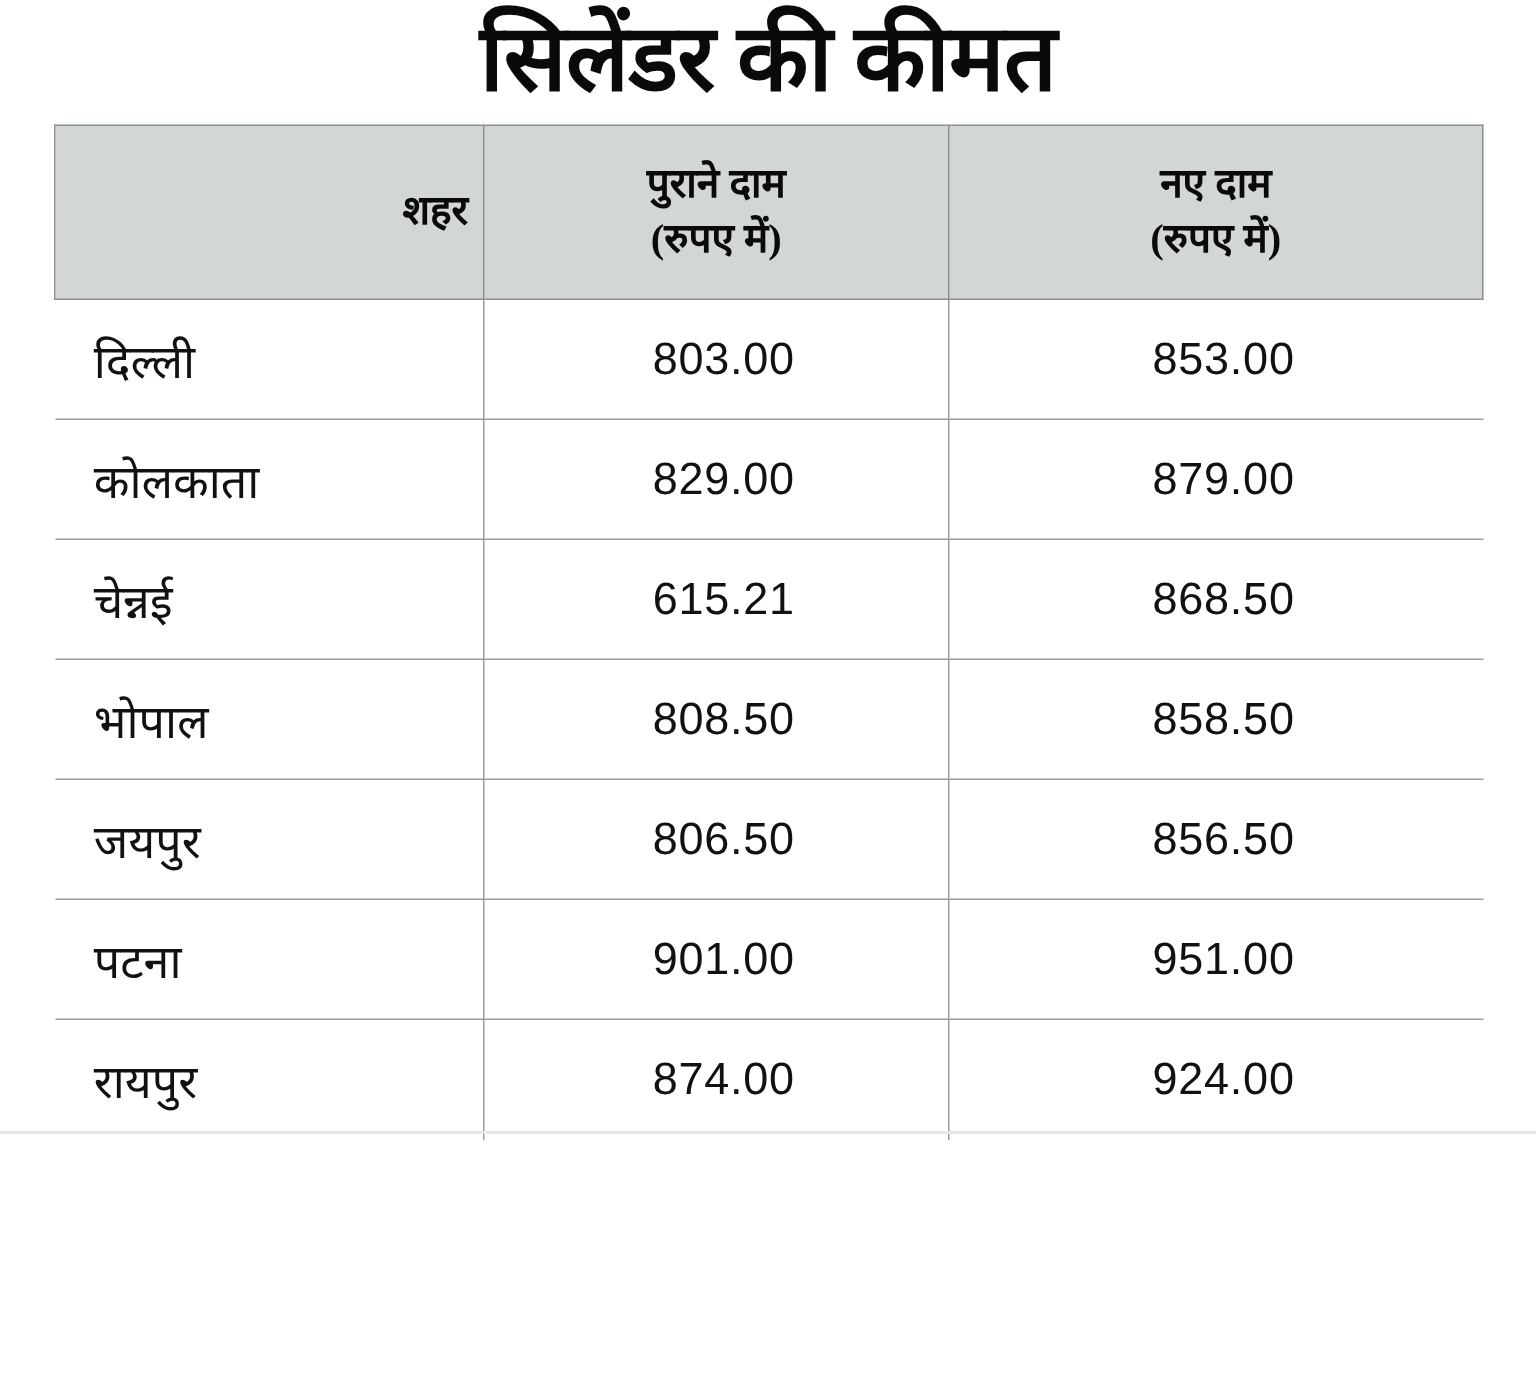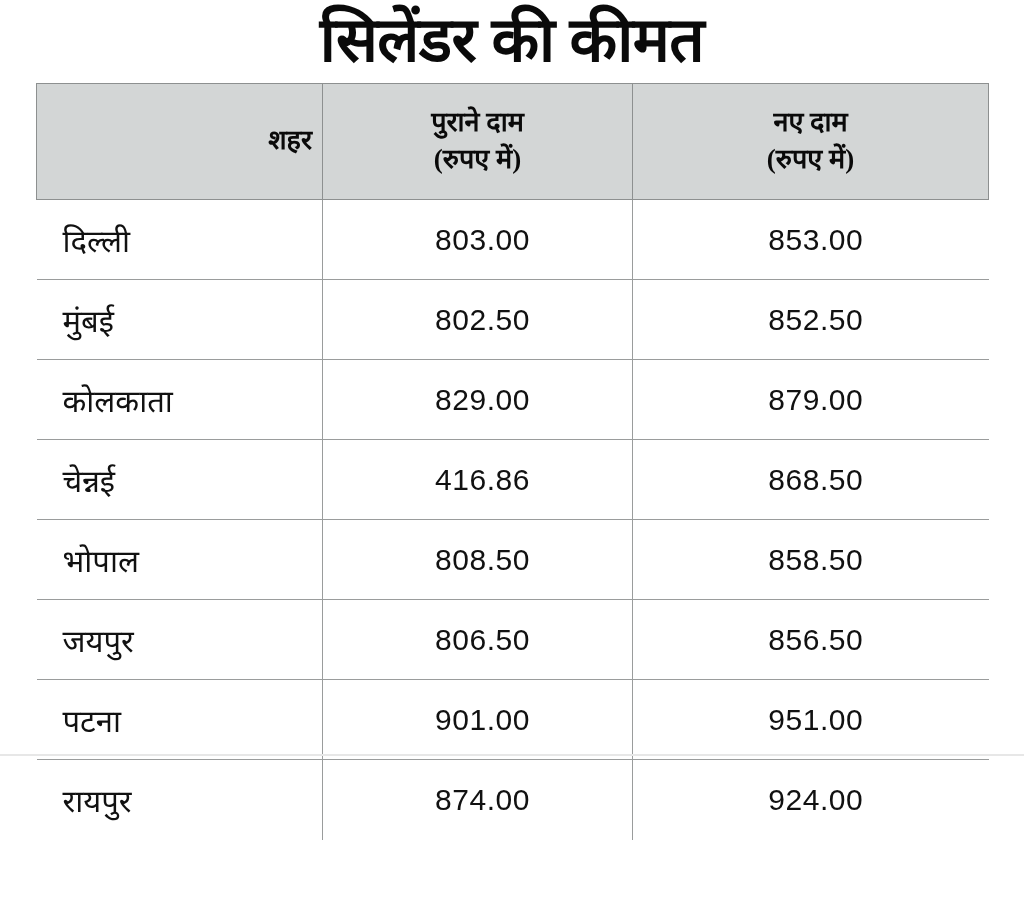--- a/index.html
+++ b/index.html
@@ -134,32 +134,27 @@
           </th>
         </tr>
       </thead>
       <tbody>
         <tr>
           <td class="city">दिल्ली</td>
           <td class="num old">803.00</td>
           <td class="num new">853.00</td>
         </tr>
         <tr>
-          <td class="city">मुंबई</td>
-          <td class="num old">802.50</td>
-          <td class="num new">852.50</td>
-        </tr>
-        <tr>
           <td class="city">कोलकाता</td>
           <td class="num old">829.00</td>
           <td class="num new">879.00</td>
         </tr>
         <tr>
           <td class="city">चेन्नई</td>
-          <td class="num old">416.86</td>
+          <td class="num old">615.21</td>
           <td class="num new">868.50</td>
         </tr>
         <tr>
           <td class="city">भोपाल</td>
           <td class="num old">808.50</td>
           <td class="num new">858.50</td>
         </tr>
         <tr>
           <td class="city">जयपुर</td>
           <td class="num old">806.50</td>

